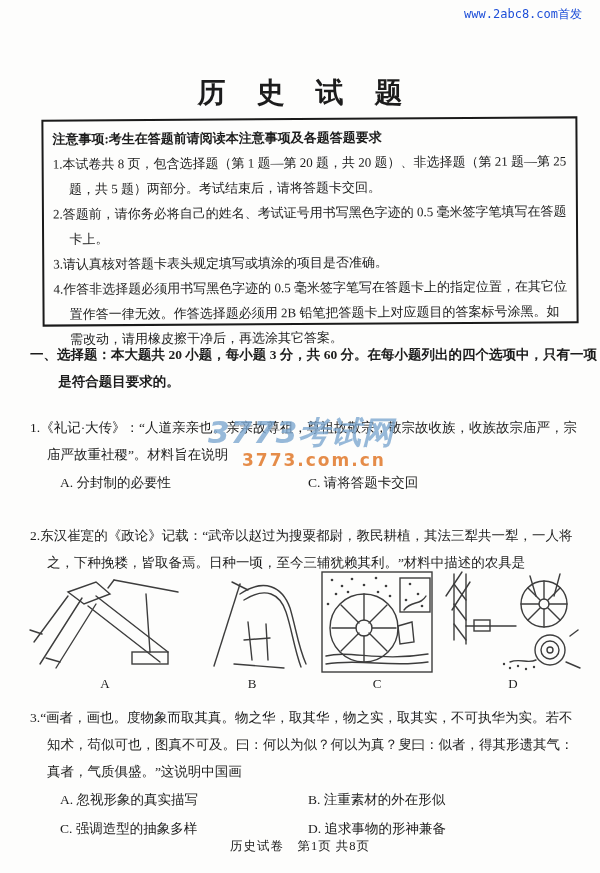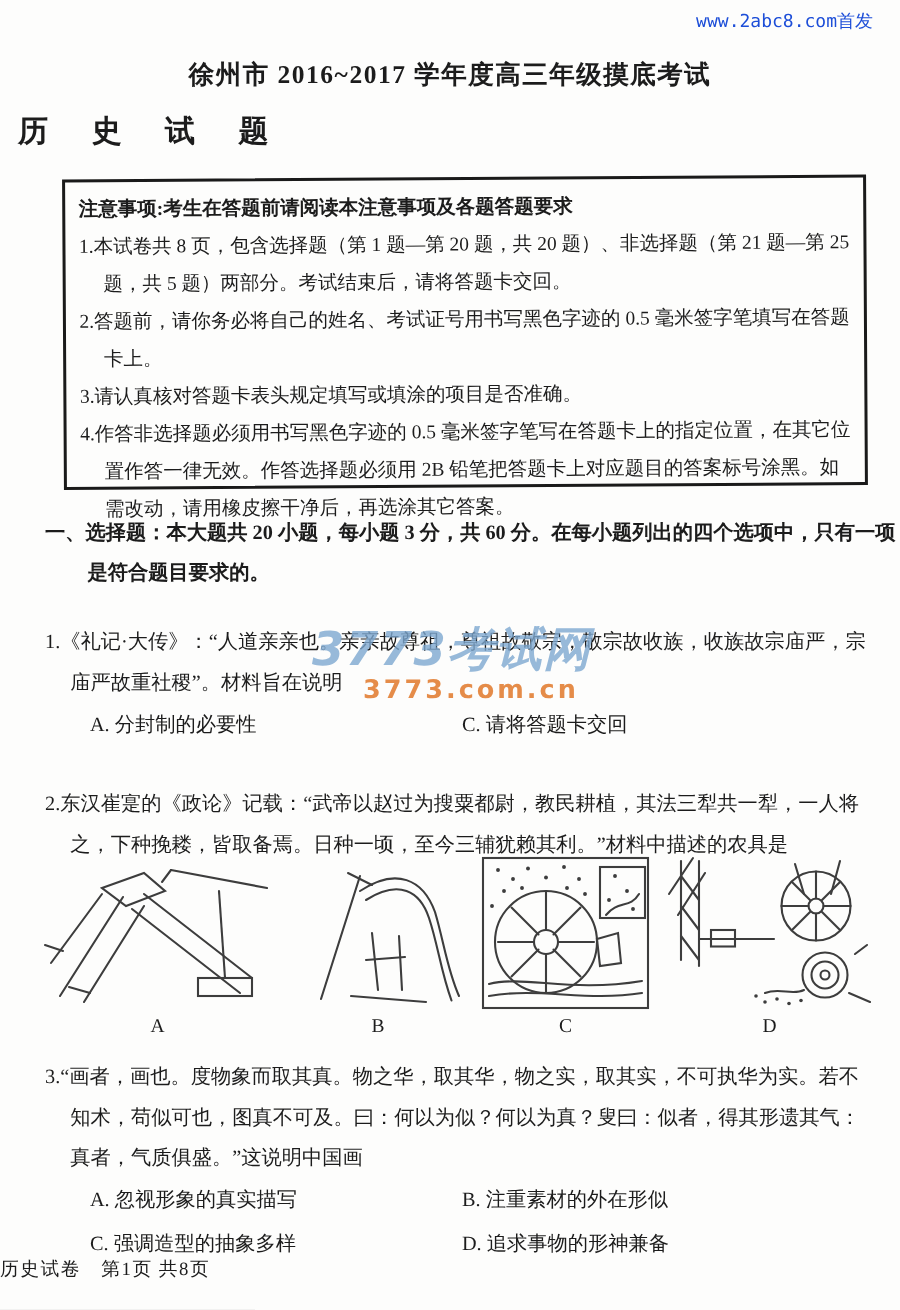--- a/index.html
+++ b/index.html
@@ -9,22 +9,22 @@
     font-family:"Liberation Serif","DejaVu Serif",serif;
   }
   
   .site-wm{
     position:absolute;top:6px;right:18px;font-size:12px;color:#1d4ed8;
     font-family:"DejaVu Sans Mono","Liberation Mono",monospace;
   }
   
   .title1{position:absolute;top:38px;left:0;width:100%;text-align:center;
     font-size:17px;font-weight:600;letter-spacing:1px;}
-  .title2{position:absolute;top:74px;left:0;width:100%;text-align:left;
-    font-size:20px;font-weight:700;letter-spacing:12px;text-indent:12px;}
+  .title2{position:absolute;top:74px;left:0;width:100%;text-align:center;
+    font-size:28px;font-weight:700;letter-spacing:12px;text-indent:12px;}
   
   .notice{
     position:absolute;left:42px;top:118px;width:514px;height:192px;
     border:2px solid #1a1a1a;padding:5px 9px 6px 9px;
     transform:rotate(-0.35deg);
     font-size:13px;line-height:25px;
   }
   .notice-head{font-weight:700;}
   .notice-list{margin:0;padding:0;list-style:none;}
   .notice-list li{padding-left:1.25em;text-indent:-1.25em;}
@@ -40,39 +40,38 @@
     font-size:13.5px;line-height:29px;}
   
   .figs{position:absolute;left:26px;top:570px;width:556px;display:flex;
     align-items:flex-end;justify-content:space-between;}
   .fig{display:flex;flex-direction:column;align-items:center;}
   .fig svg{display:block;}
   .fig-label{font-size:13px;line-height:16px;margin-top:2px;}
   .sketch{stroke:#3d3d3d;stroke-width:1.4;fill:none;stroke-linecap:round;}
   .sketch-fill{fill:#3d3d3d;stroke:none;}
   
-  .footer{position:absolute;left:0;top:838px;width:100%;
+  .footer{position:absolute;left:0;top:838px;width:100%;text-align:center;
     font-size:12.5px;letter-spacing:1px;}
   
   .wm-center{position:absolute;left:208px;top:412px;z-index:6;pointer-events:none;
     font-family:"DejaVu Sans","Liberation Sans",sans-serif;}
   .wm-blue{font-size:31px;font-weight:700;font-style:italic;
     color:rgba(125,168,208,0.8);letter-spacing:1px;}
   .wm-orange{font-size:17px;font-weight:700;color:rgba(226,127,53,0.9);
     margin:-4px 0 0 34px;letter-spacing:2px;}
   
 </style>
 </head>
 <body>
 
 <div class="page">
 
   <div class="site-wm">www.2abc8.com首发</div>
 
-  <div class="title1">徐州市 2016~2017 学年度高三年级摸底考试</div>
   <div class="title2">历 史 试 题</div>
 
   <div class="notice">
     <div class="notice-head">注意事项:考生在答题前请阅读本注意事项及各题答题要求</div>
     <ul class="notice-list">
       <li>1.本试卷共 8 页，包含选择题（第 1 题—第 20 题，共 20 题）、非选择题（第 21 题—第 25 题，共 5 题）两部分。考试结束后，请将答题卡交回。</li>
       <li>2.答题前，请你务必将自己的姓名、考试证号用书写黑色字迹的 0.5 毫米签字笔填写在答题卡上。</li>
       <li>3.请认真核对答题卡表头规定填写或填涂的项目是否准确。</li>
       <li>4.作答非选择题必须用书写黑色字迹的 0.5 毫米签字笔写在答题卡上的指定位置，在其它位置作答一律无效。作答选择题必须用 2B 铅笔把答题卡上对应题目的答案标号涂黑。如需改动，请用橡皮擦干净后，再选涂其它答案。</li>
     </ul>

